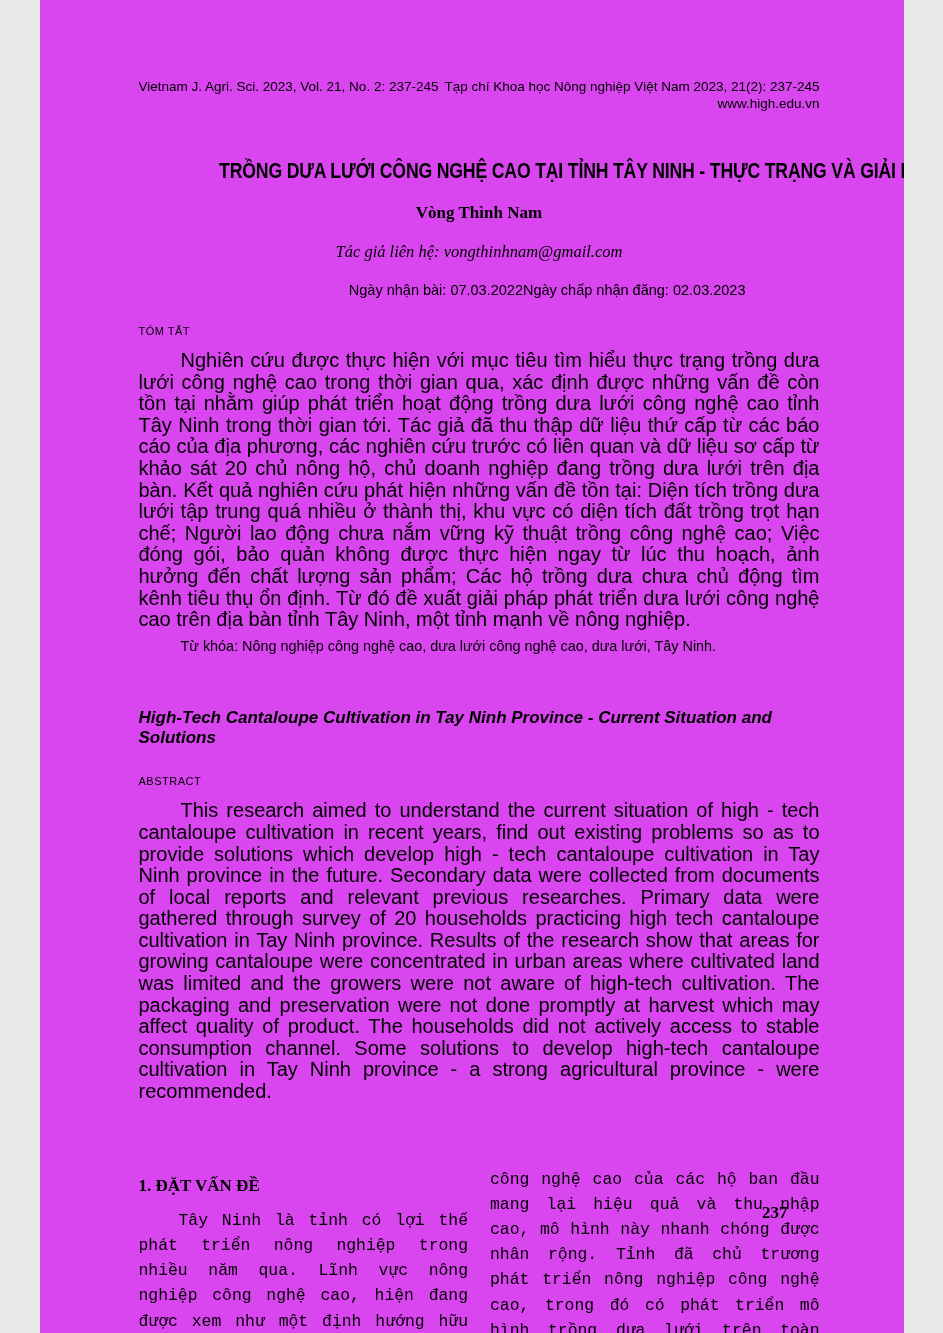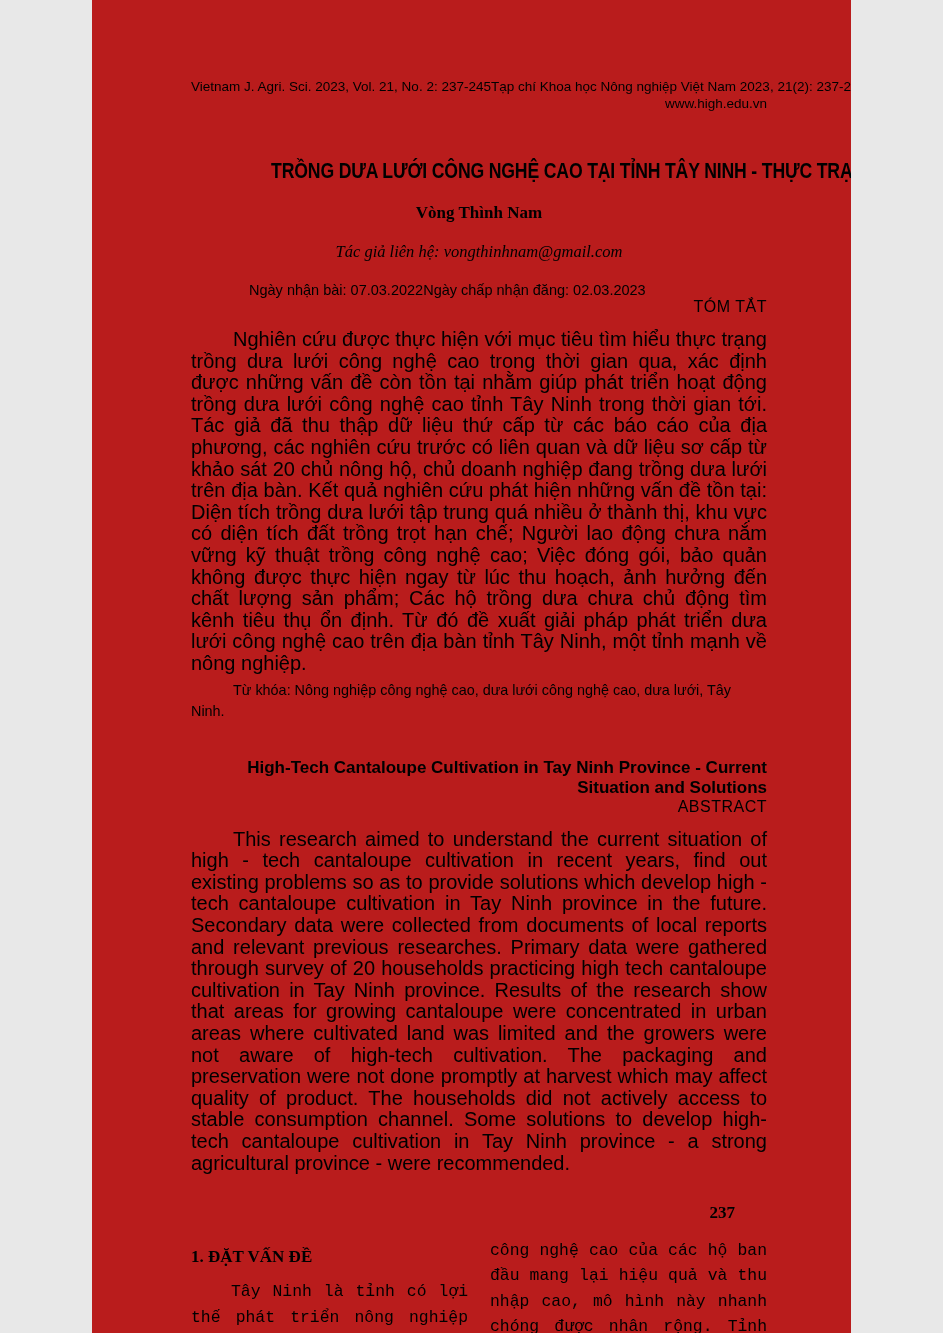--- a/index.html
+++ b/index.html
@@ -1,20 +1,20 @@
 <!DOCTYPE html>
 <html><head>
 <meta charset="utf-8">
 <style>
   html,body{margin:0;padding:0;background:#e8e8e8;}
   .page{
     position:relative;
-    width:759px;height:1333px;
+    width:864px;height:1333px;
     margin:0 auto;
-    background:#b91c1c;
+    background:#d946ef;
     color:#000;
     overflow:hidden;
     font-family:"Liberation Sans","DejaVu Sans",sans-serif;
   }
   .content{
     position:absolute;
     left:99px; right:84px; top:0;
   }
   
   .runhead{
@@ -64,48 +64,50 @@
   .contact{
     margin-top:19px;
     text-align:center;
     font-family:"Liberation Serif","DejaVu Serif",serif;
     font-style:italic;
     font-size:16.5px;
   }
   .dates{
     margin-top:20px;
     display:flex;
-    justify-content:flex-start;
+    justify-content:flex-end;
     padding-left:58px;
     padding-right:74px;
     font-size:14.5px;
   }
   .center-head{
-    text-align:right;
-    font-size:16px;
+    margin-top:27px;
+    text-align:left;
+    font-size:11px;
     letter-spacing:0.5px;
   }
   .abstract{
     margin-top:13px;
     font-size:20px;
     line-height:21.6px;
     text-align:justify;
     text-indent:42px;
   }
   .kw{
     margin-top:5px;
     font-size:14.4px;
     line-height:21.6px;
     text-indent:42px;
   }
   .en-title{
-    margin-top:35px;
-    text-align:right;
+    margin-top:51px;
+    text-align:left;
     font-weight:bold;
     font-size:17px;
+    font-style:italic;
   }
   
   .cols{
     margin-top:64px;
     display:flex;
     gap:22px;
     font-family:"Liberation Serif","DejaVu Serif",serif;
   }
   .col{
     width:50%;

